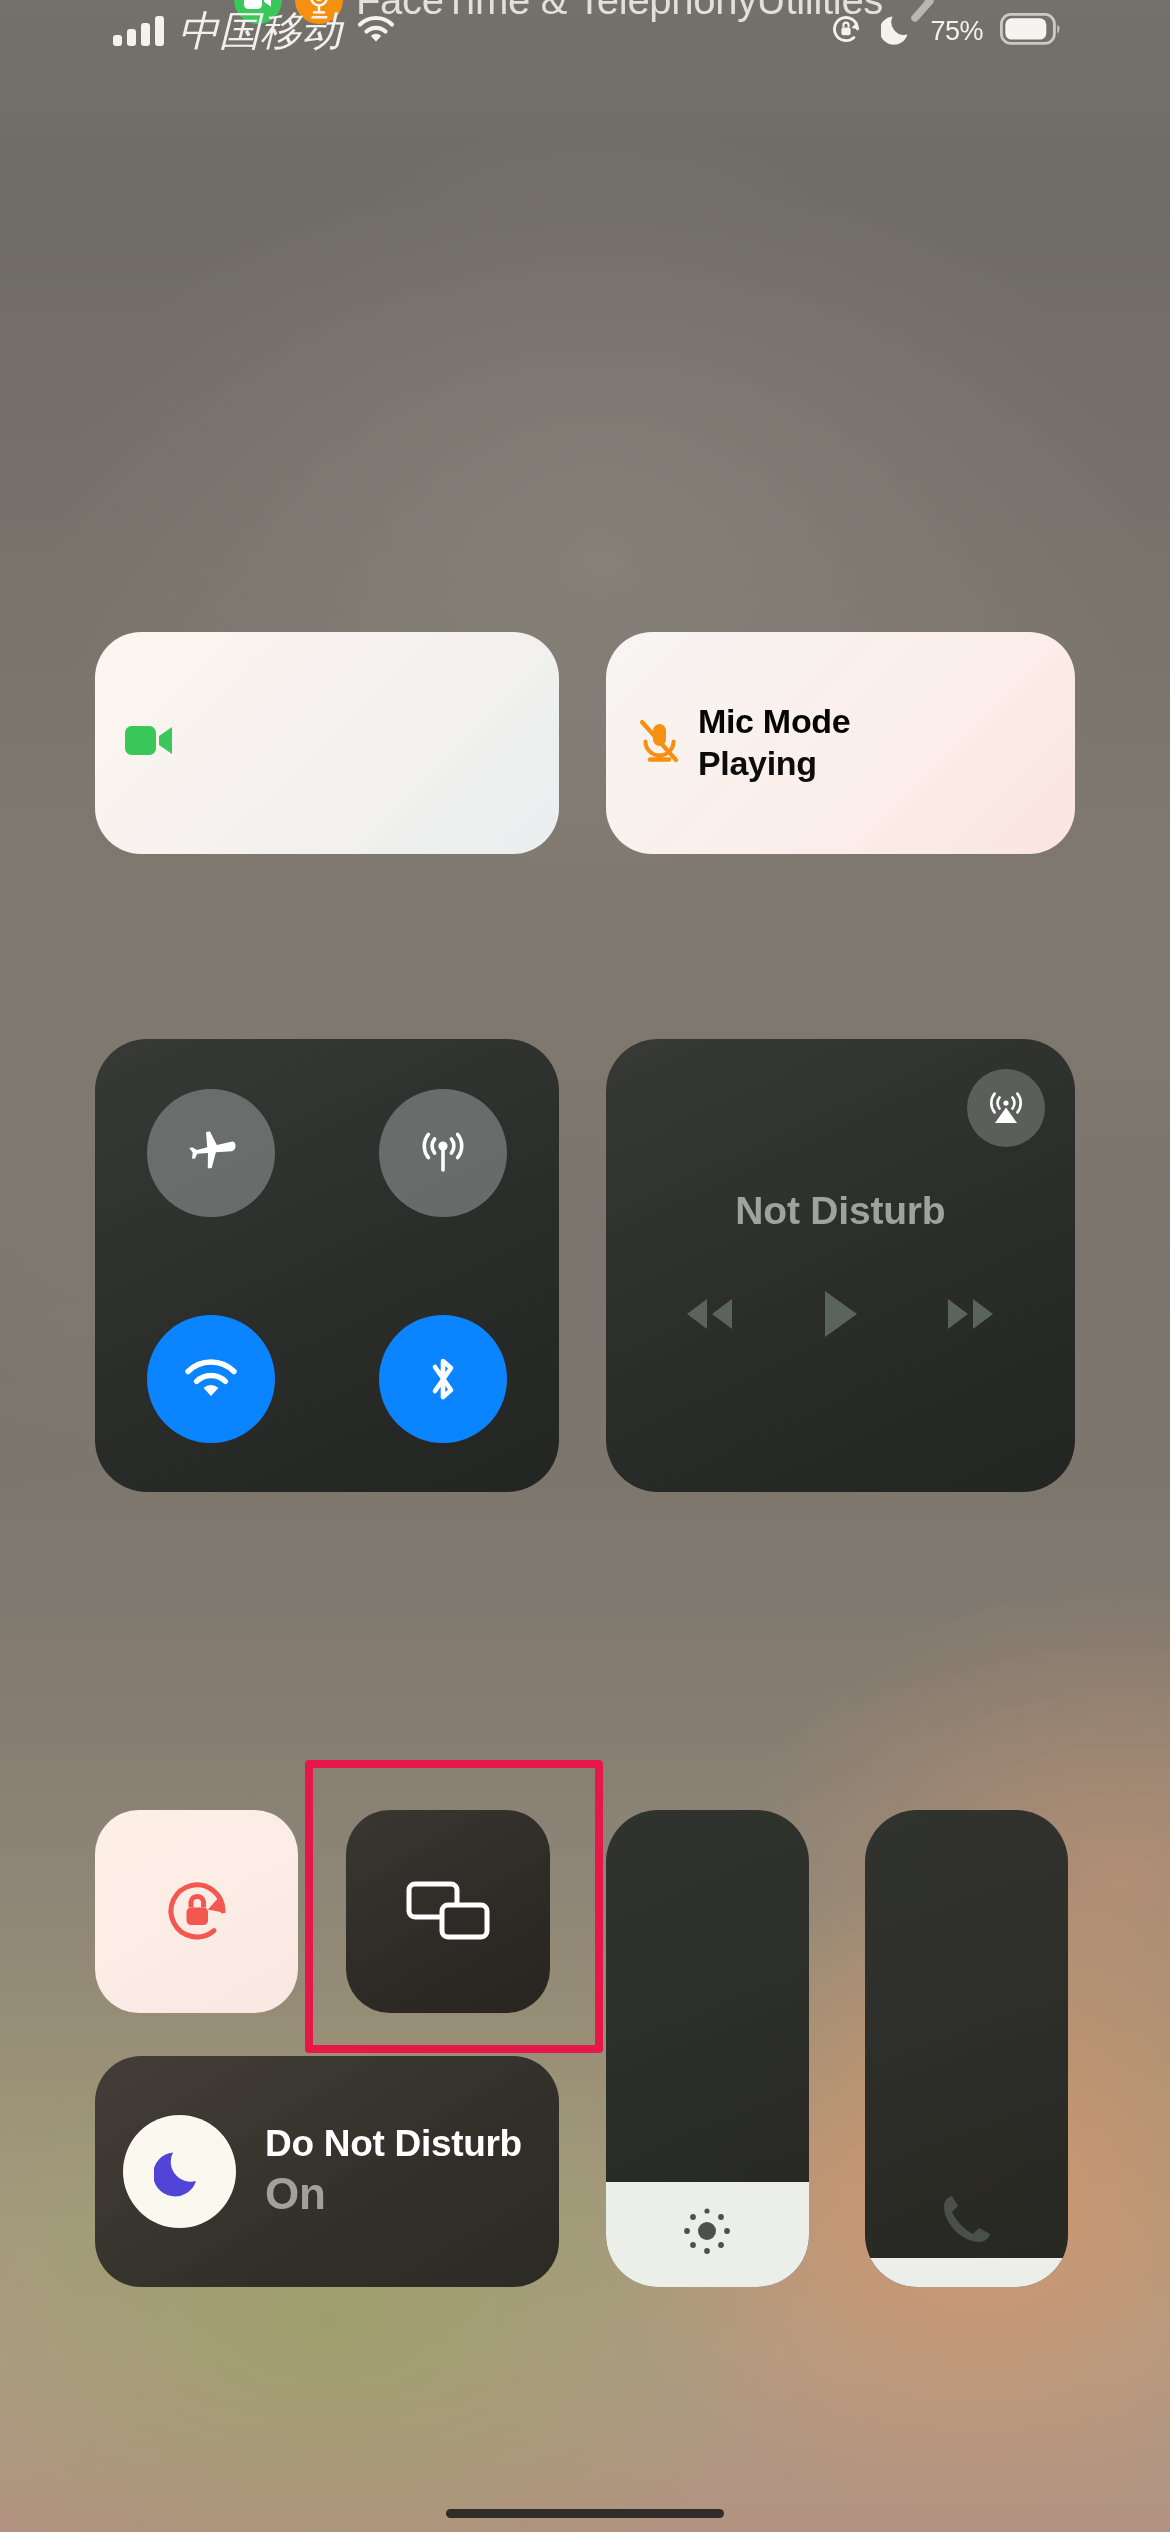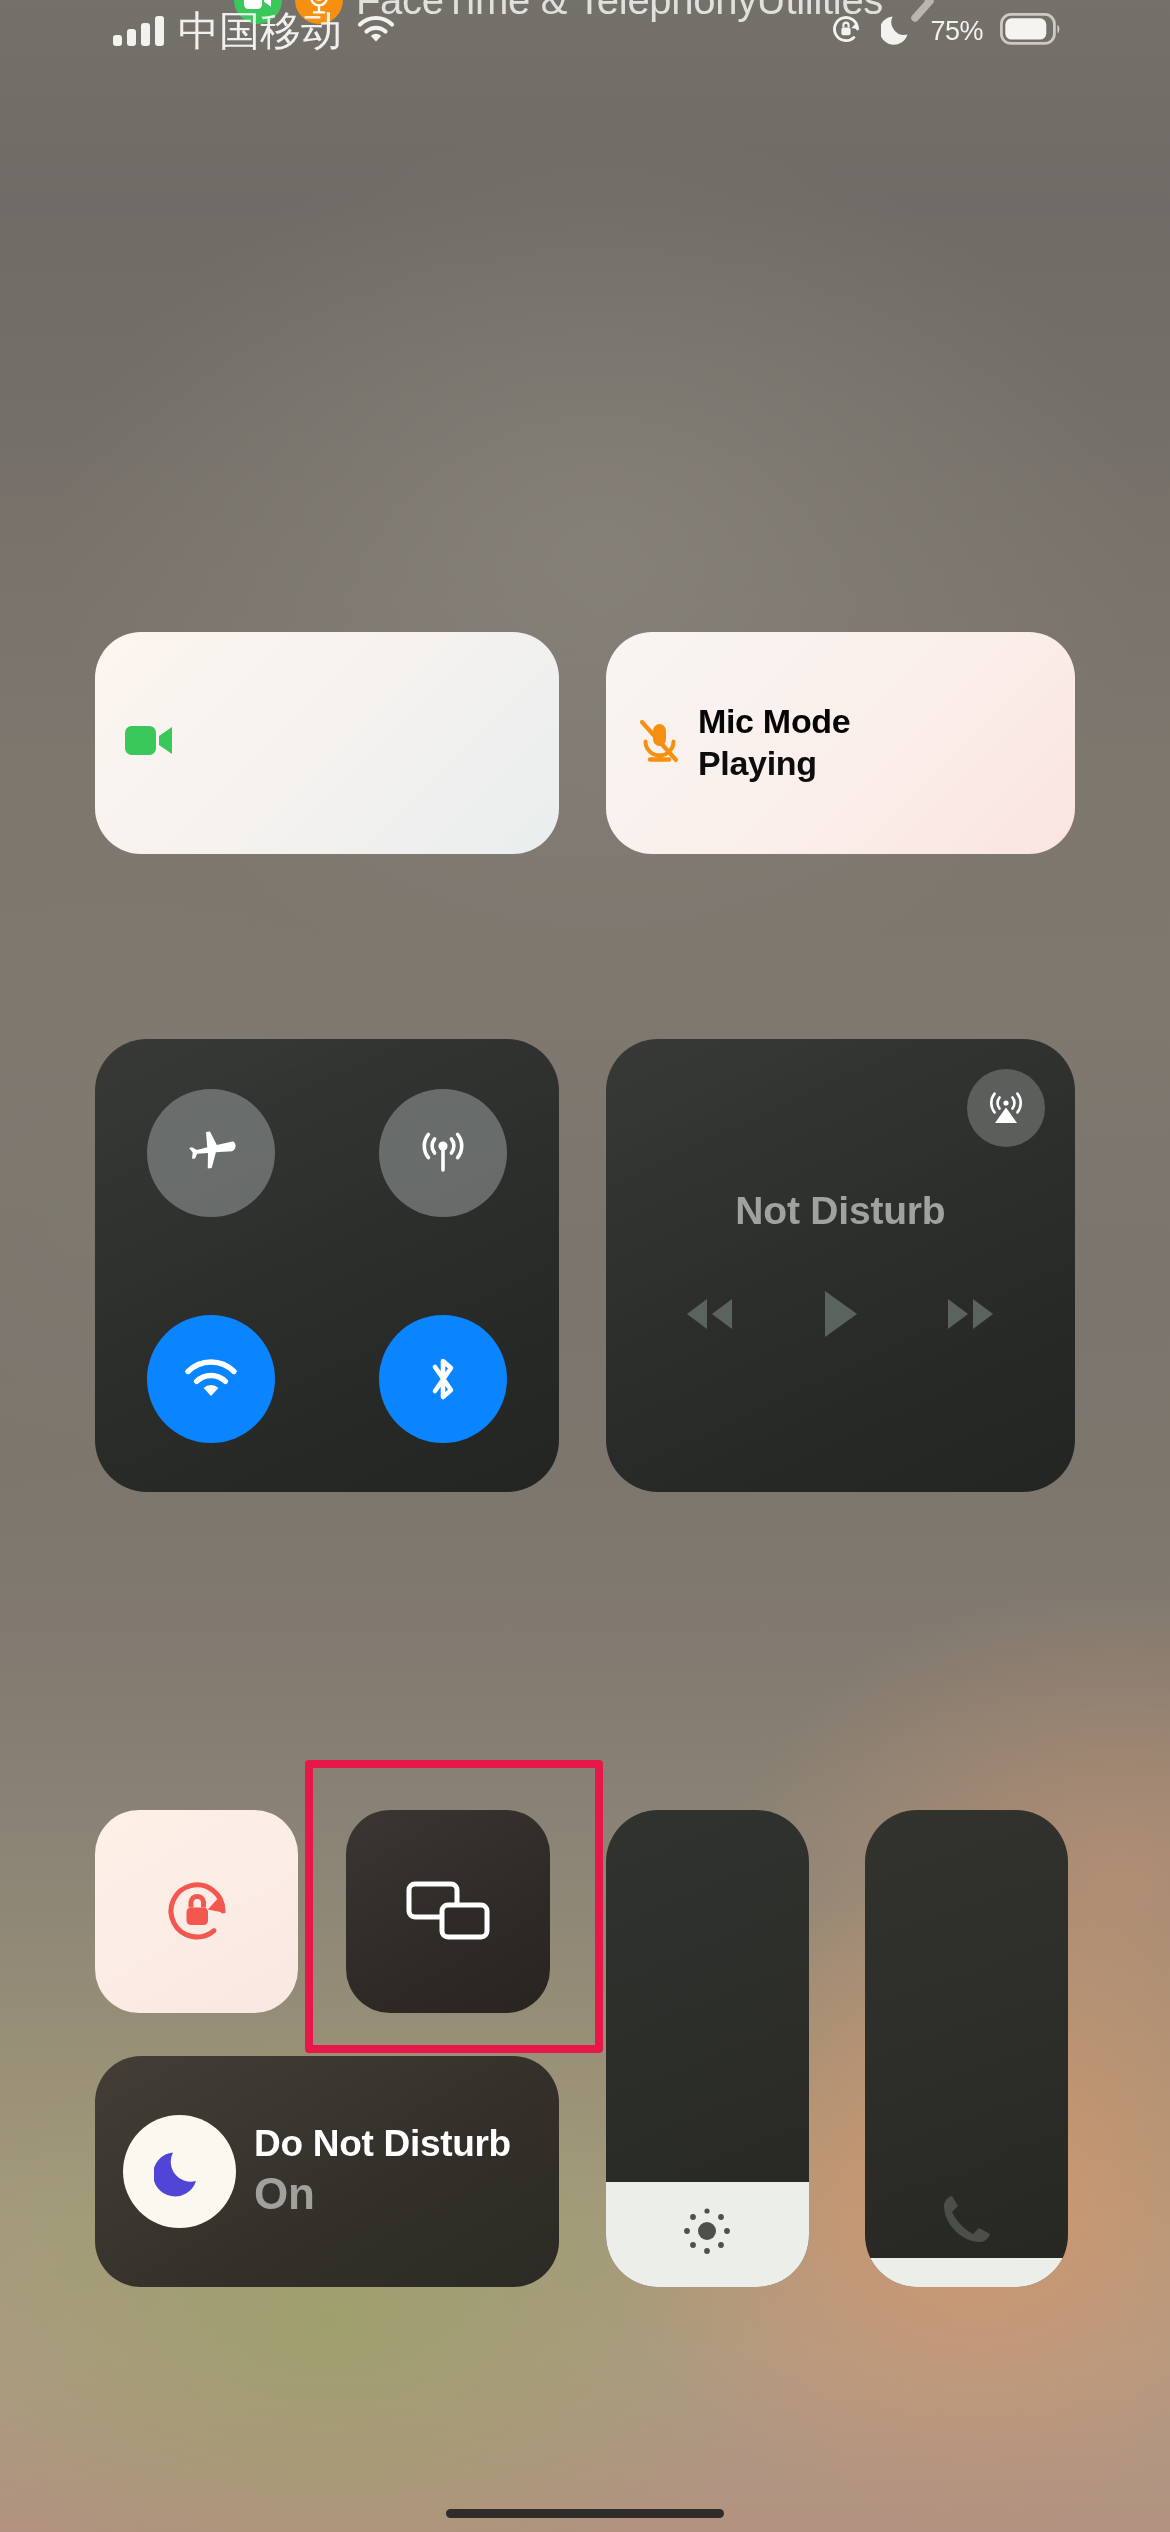--- a/index.html
+++ b/index.html
@@ -418,34 +418,34 @@
       </svg>
     </div>
   </div>
 
   <div id="home-indicator"></div>
 </div>
 
 <style>
   
   #banner-title { font-size:40px; }
-  #carrier-name { font-size:41px; }
+  #carrier-name { font-size:41px;font-style:italic; }
   #battery-pct  { font-size:27px; }
 
   #video-effects-card, #mic-mode-card { border-radius:46px; padding-left:30px; gap:22px; }
   .fc-title { font-size:34px; }
   .fc-sub   { font-size:34px; }
 
   #connectivity-card, #media-card { border-radius:52px; }
   .conn-btn { width:128px; height:128px; }
   #airplay-btn { width:78px; height:78px; right:30px; top:30px; }
   #now-playing-label { font-size:39px; top:150px; }
   #transport { top:248px; padding:0 34px; }
 
   #rotation-lock-tile, #screen-mirroring-tile { border-radius:44px; }
 
-  #dnd-card { border-radius:46px; padding-left:28px; gap:18px; }
+  #dnd-card { border-radius:46px; padding-left:28px; gap:29px; }
   #dnd-circle { width:113px; height:113px; }
   #dnd-title  { font-size:37px; }
   #dnd-status { font-size:44px; }
 
   .slider { border-radius:52px; }
 </style>
 
 </body></html>

